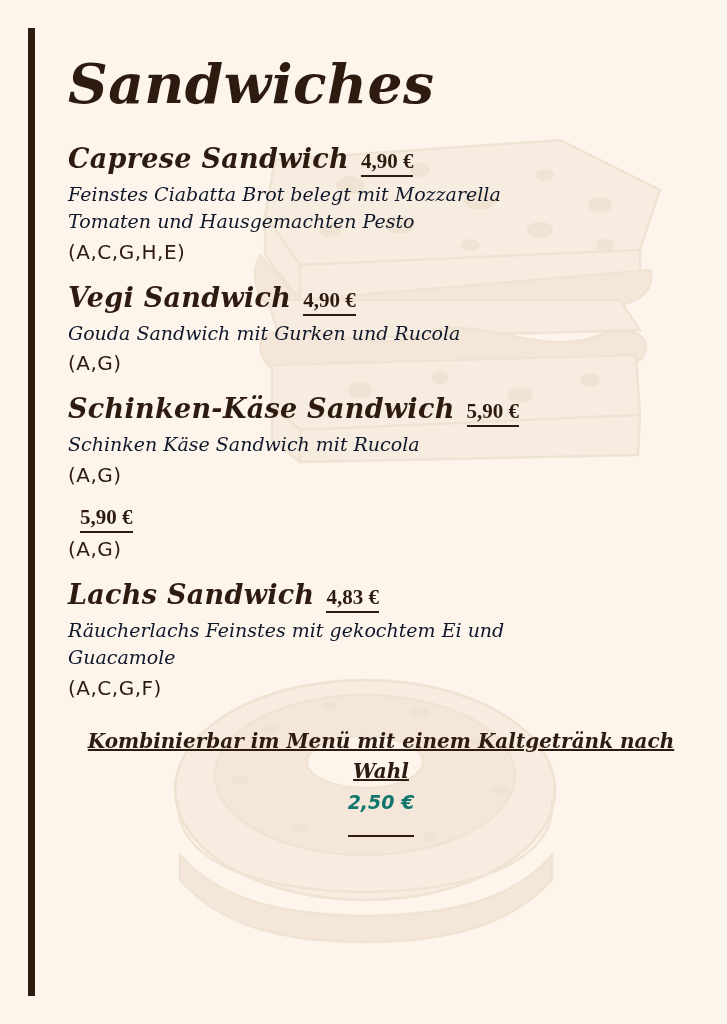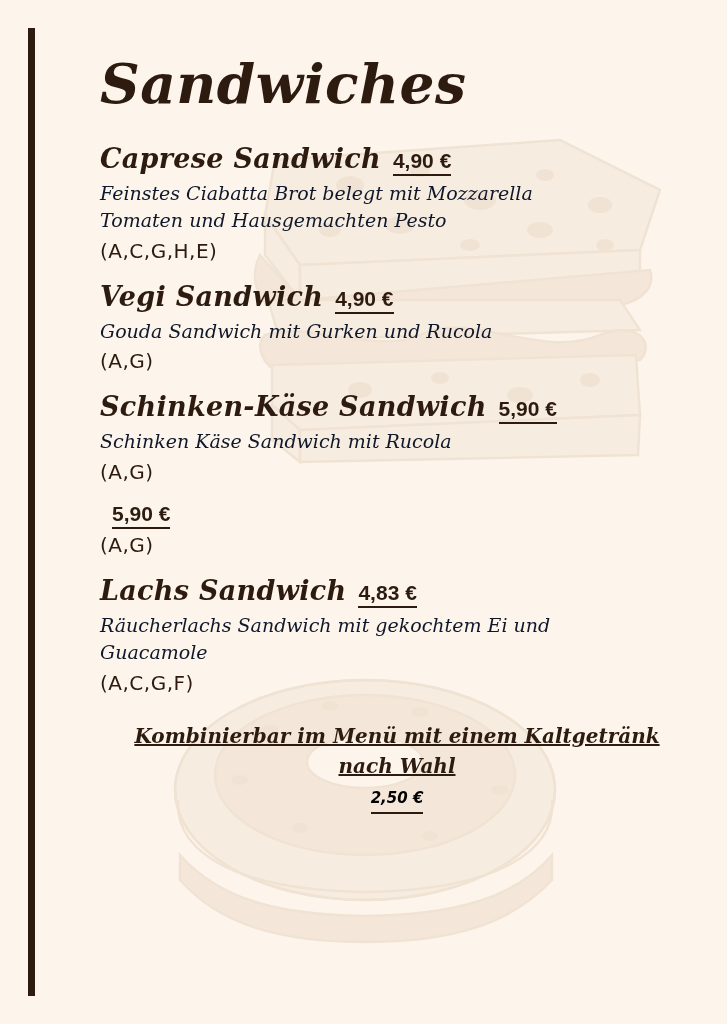--- a/index.html
+++ b/index.html
@@ -43,21 +43,20 @@
     height: 1024px;
     pointer-events: none;
     opacity: 1;
   }
 
   .content {
     position: absolute;
     left: 68px;
     right: 43px;
     top: 55px;
-    margin-left: 32px;
   }
 
   .menu-title {
     font-family: "DejaVu Serif", serif;
     font-style: italic;
     font-weight: bold;
     font-size: 55px;
     color: #2e1b10;
     letter-spacing: 0.5px;
     margin: 0 0 30px 0;
@@ -78,21 +77,21 @@
     font-family: "DejaVu Serif", serif;
     font-style: italic;
     font-weight: bold;
     font-size: 27px;
     color: #2e1b10;
     letter-spacing: 0.3px;
     white-space: nowrap;
   }
 
   .item-price {
-    font-family: Liberation Sans, sans-serif;
+    font-family: Liberation Serif, serif;
     font-weight: bold;
     font-size: 21px;
     color: #2e1b10;
     border-bottom: 2px solid #2e1b10;
     padding-bottom: 1px;
     white-space: nowrap;
     margin-left: 12px;
   }
 
   .item-desc {
@@ -123,24 +122,24 @@
     color: #2e1b10;
     line-height: 1.5;
     padding-left: 10px;
     text-decoration: underline;
   }
 
   .footer-price {
     display: inline-block;
     font-family: "DejaVu Sans", sans-serif;
     font-weight: bold;
-    font-size: 15px;
-    color: #000000;
+    font-size: 19px;
+    color: #0f766e;
     border-bottom: 2px solid #2e1b10;
-    padding-bottom: 2px;
+    padding-bottom: 18px;
     margin-top: 2px;
   }
 </style>
 </head>
 <body>
 
 <div class="page">
 
   <svg class="bg-art" viewBox="0 0 727 1024" xmlns="http://www.w3.org/2000/svg">
     <g stroke="#f0e3d2" stroke-width="2.5" fill="#f7ece0" opacity="0.95">
@@ -229,21 +228,21 @@
         <span class="item-price">5,90 €</span>
       </div>
       <div class="item-allergens">(A,G)</div>
     </div>
 
     <div class="item">
       <div class="item-head">
         <span class="item-name">Lachs Sandwich</span>
         <span class="item-price">4,83 €</span>
       </div>
-      <div class="item-desc">Räucherlachs Sandwich mit gekochtem Ei und Guacamole</div>
+      <div class="item-desc">Räucherlachs Feinstes mit gekochtem Ei und Guacamole</div>
       <div class="item-allergens">(A,C,G,F)</div>
     </div>
 
     <div class="footer-note">
       <div>Kombinierbar im Menü mit einem Kaltgetränk nach Wahl</div>
       <span class="footer-price">2,50 €</span>
     </div>
 
   </div>
 </div>

